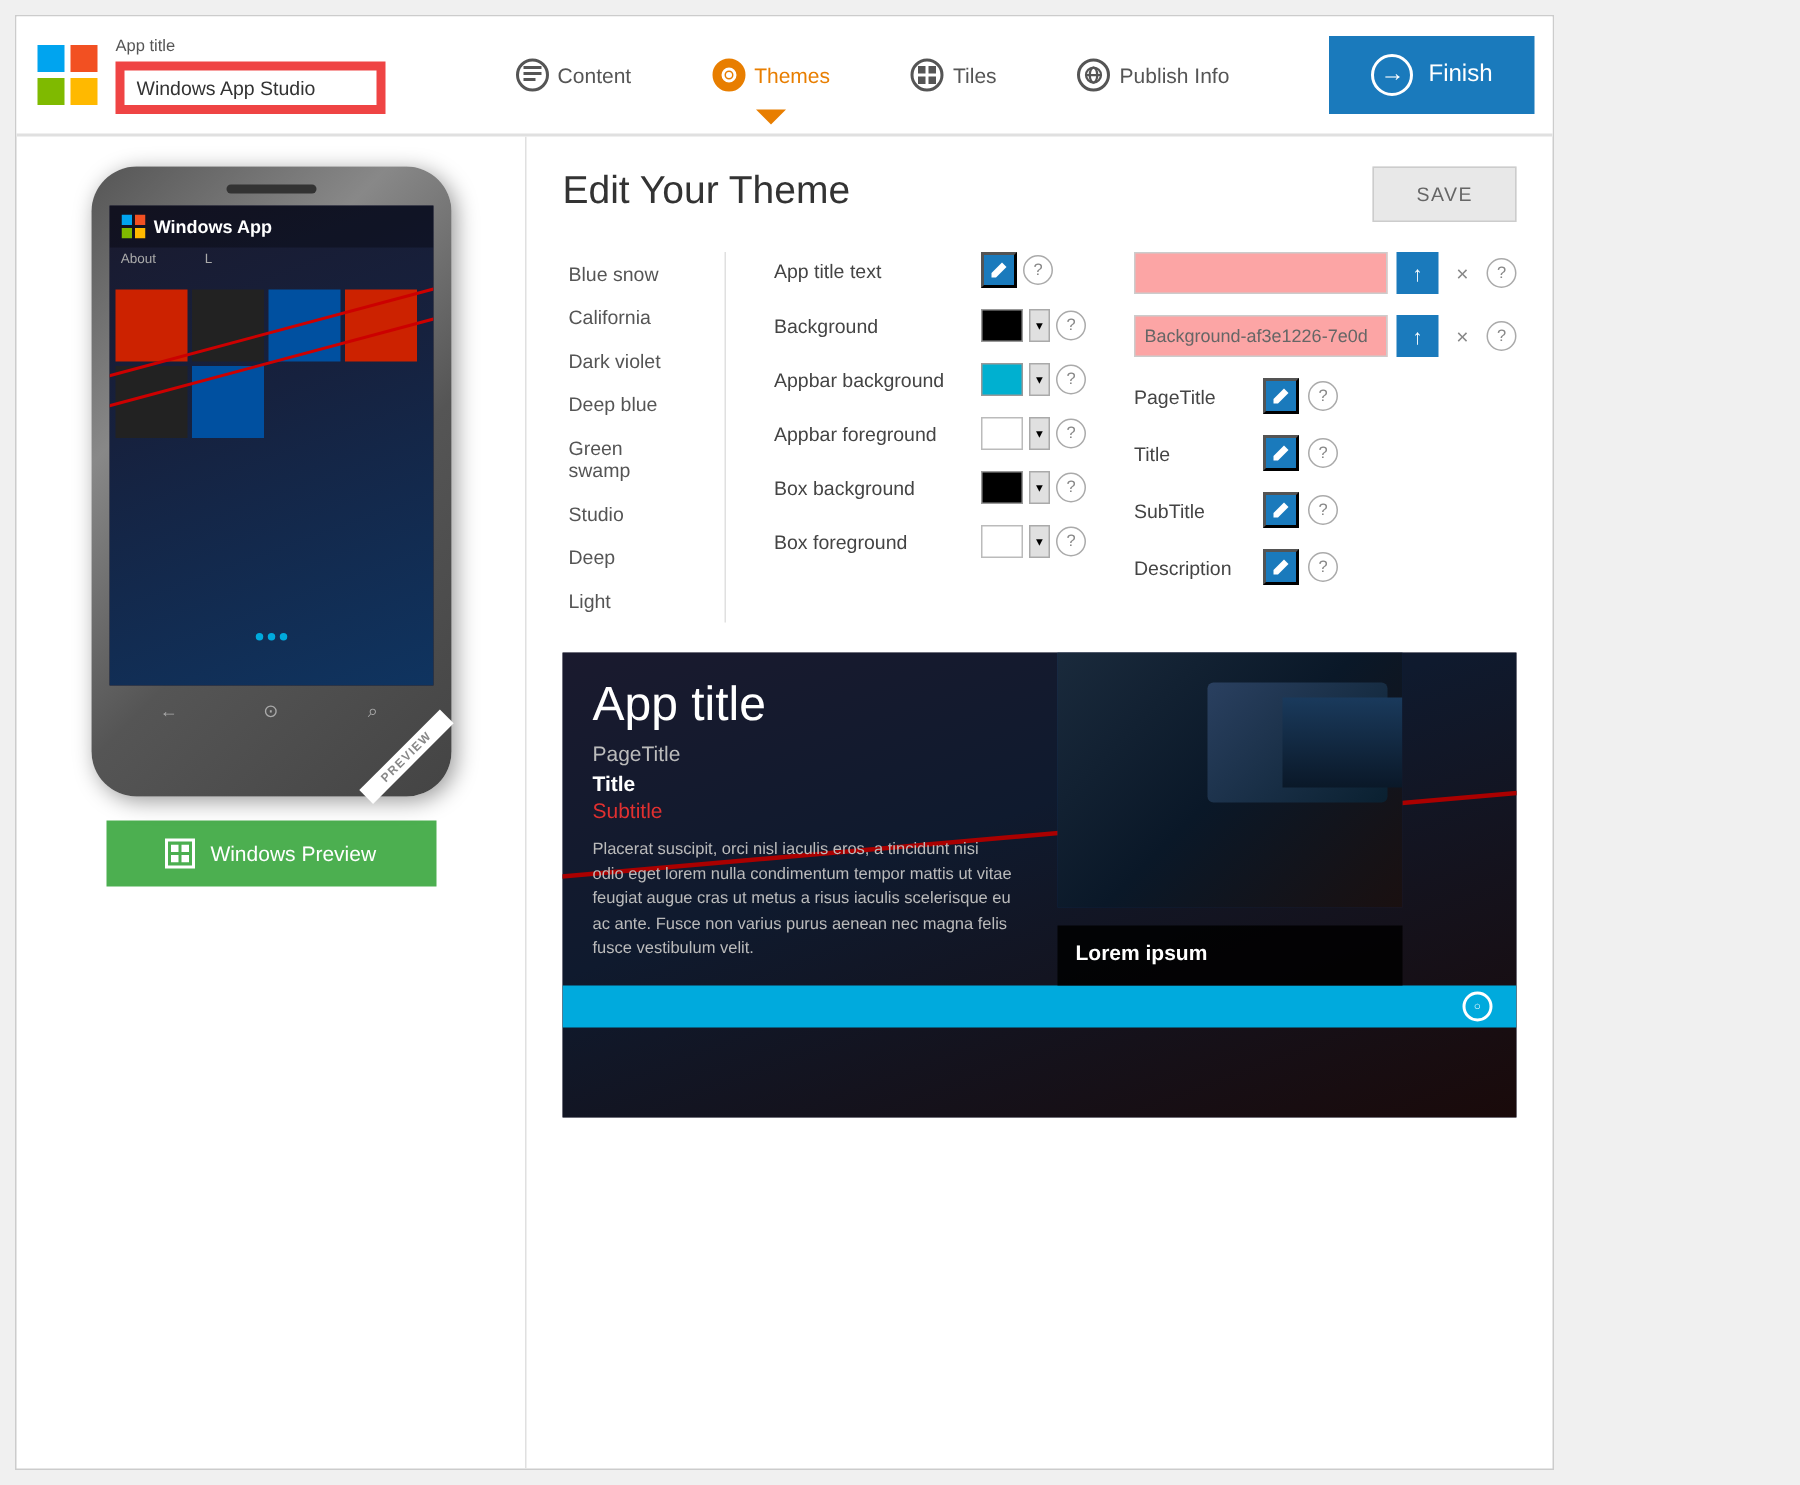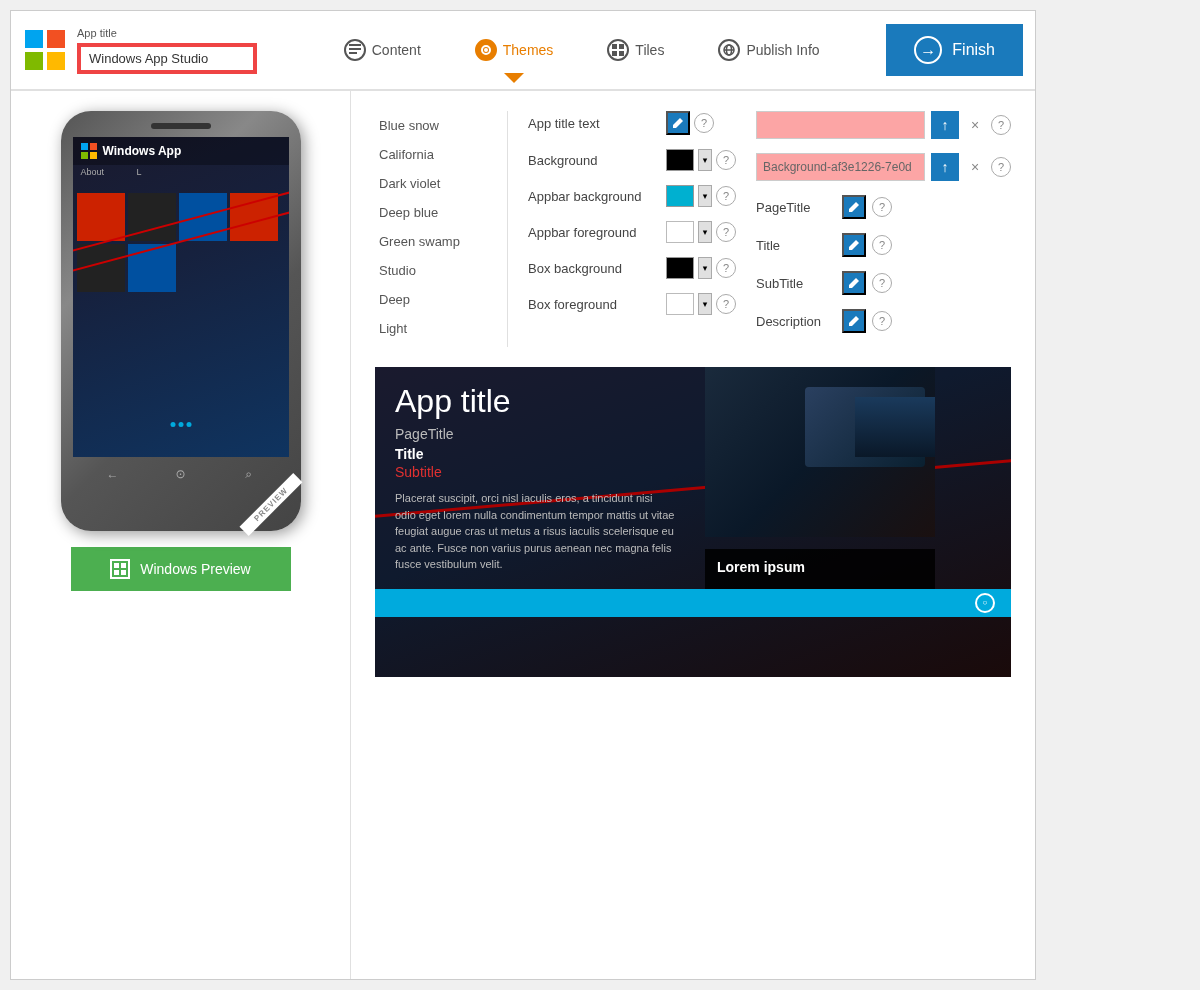--- a/index.html
+++ b/index.html
@@ -41,21 +41,21 @@
     .app-title-area {
       display: flex;
       flex-direction: column;
     }
     .app-title-label {
       font-size: 11px;
       color: #555;
       margin-bottom: 4px;
     }
     .app-title-input {
-      border: 4px solid #ef4444;
+      border: 6px solid #ef4444;
       padding: 4px 8px;
       width: 180px;
       font-size: 13px;
       color: #333;
     }
     .nav-tabs {
       display: flex;
       align-items: center;
       flex: 1;
       justify-content: center;
@@ -316,21 +316,21 @@
       background: #e8e8e8;
       border: 1px solid #ccc;
       padding: 10px 28px;
       font-size: 13px;
       cursor: pointer;
       color: #666;
       letter-spacing: 1px;
     }
     .theme-editor-area {
       display: flex;
-      gap: 0;
+      gap: 12px;
     }
     
     .theme-list {
       width: 160px;
       padding-right: 20px;
       border-right: 1px solid #e0e0e0;
     }
     .theme-item {
       padding: 7px 4px;
       font-size: 13px;
@@ -691,20 +691,24 @@
             <rect x="7" y="0" width="5" height="5"></rect>
             <rect x="0" y="7" width="5" height="5"></rect>
             <rect x="7" y="7" width="5" height="5"></rect>
           </svg>
         </span>
         <span>Windows Preview</span>
       </button>
     </div>
 
     <div class="right-panel">
+      <div class="edit-theme-header">
+        <h1 class="edit-theme-title">Edit Your Theme</h1>
+        <button class="save-btn">SAVE</button>
+      </div>
 
       <div class="theme-editor-area">
 
         <div class="theme-list">
           <div class="theme-item">Blue snow</div>
           <div class="theme-item">California</div>
           <div class="theme-item">Dark violet</div>
           <div class="theme-item">Deep blue</div>
           <div class="theme-item">Green swamp</div>
           <div class="theme-item">Studio</div>

